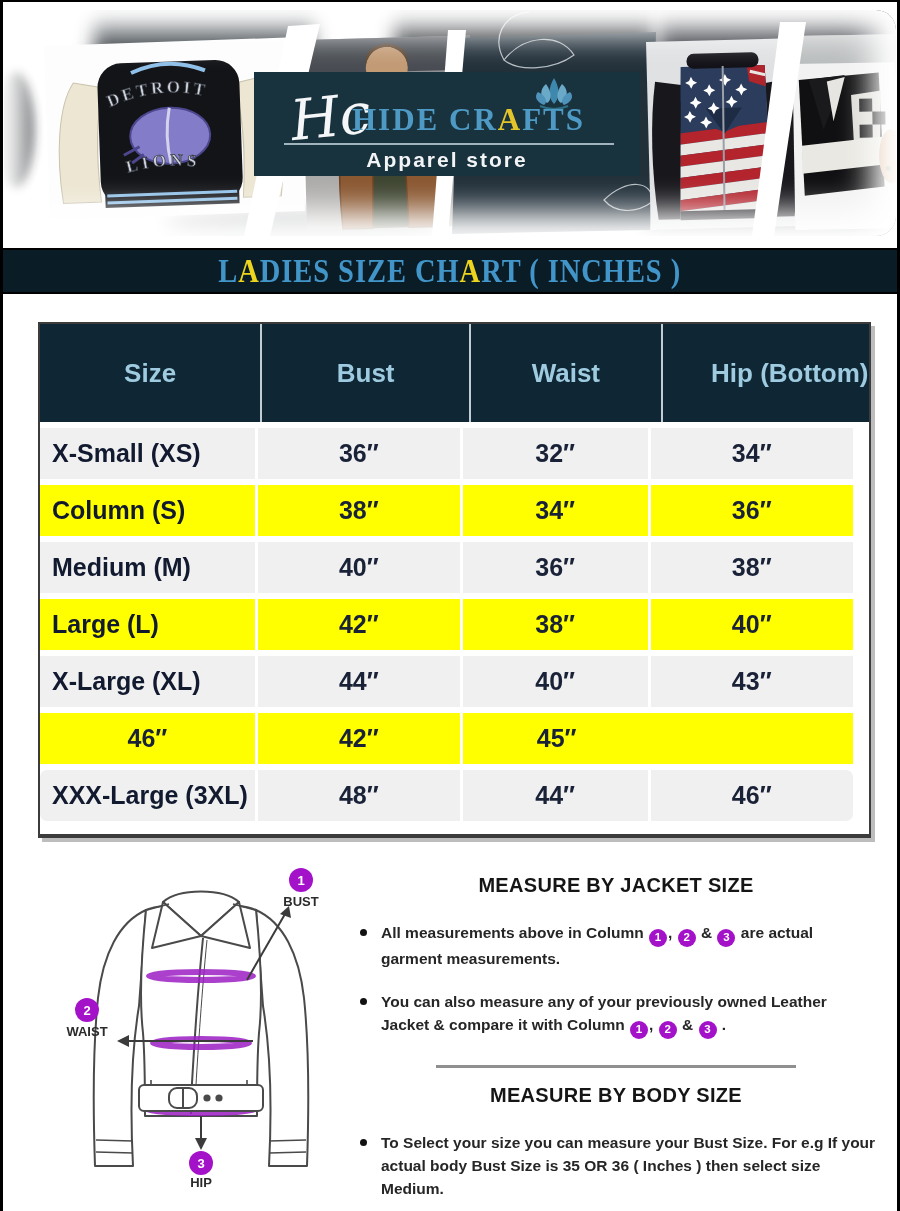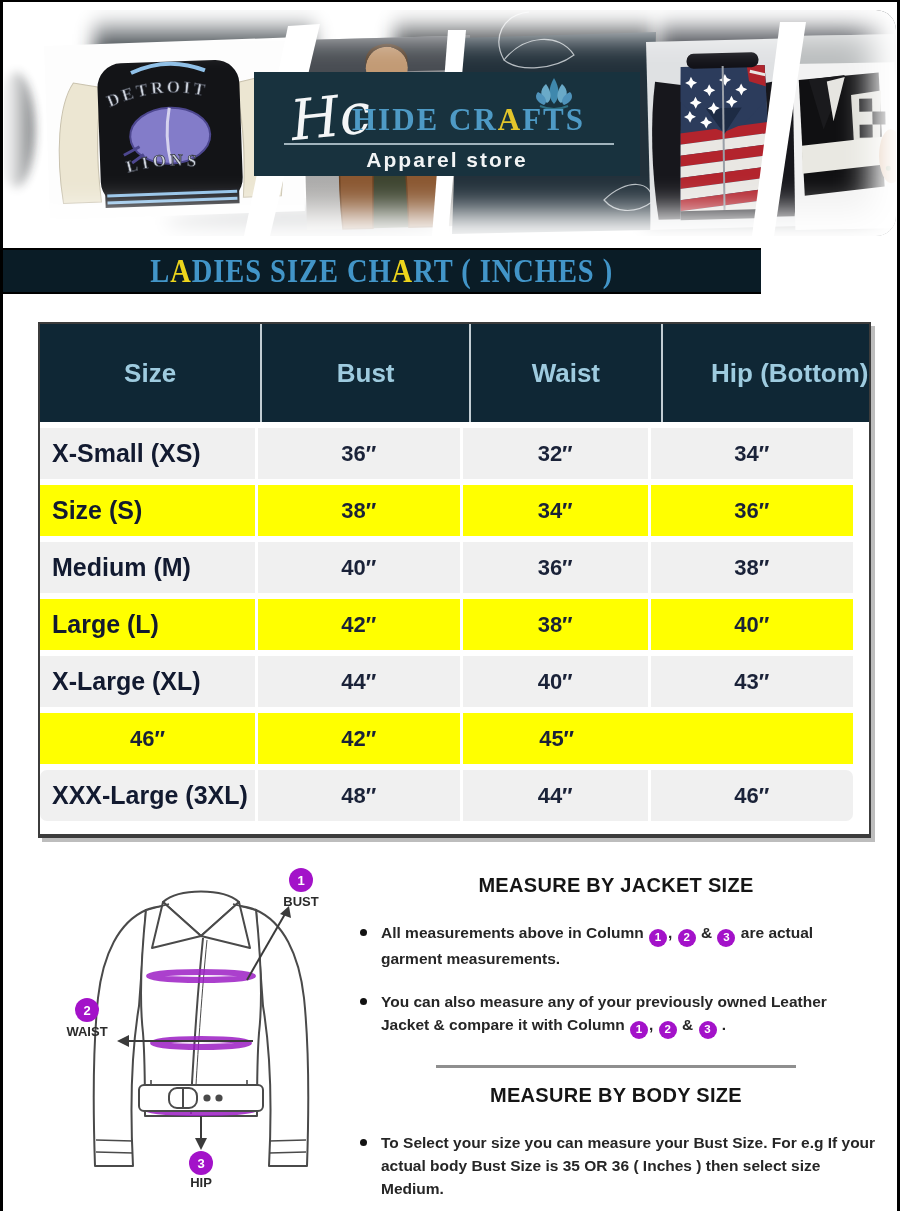--- a/index.html
+++ b/index.html
@@ -6,21 +6,21 @@
   .page{position:relative;width:900px;height:1211px;background:#fff;box-sizing:border-box;
         border-left:3px solid #000;border-right:3px solid #000;border-top:2px solid #000;
         font-family:"Liberation Sans",sans-serif;overflow:hidden;}
 
   
   .banner{position:absolute;top:8px;left:1px;width:892px;height:226px;border-radius:20px;overflow:hidden;}
   .banner svg{display:block;}
   .vignette{position:absolute;inset:0;border-radius:20px;box-shadow:inset 0 0 32px 24px #fff;pointer-events:none;}
 
   
-  .title-bar{position:absolute;top:246px;left:0;width:758px;height:42px;background:#0a1c26;
+  .title-bar{position:absolute;top:246px;left:0;width:894px;height:42px;background:#0a1c26;
              border-top:2px solid #000;border-bottom:2px solid #000;
              display:flex;align-items:center;justify-content:center;}
   .title-text{font-family:"Liberation Serif",serif;font-weight:700;font-size:30px;letter-spacing:1px;
               color:#4295c8;transform:scaleY(1.12) scaleX(.95);white-space:pre;}
   .title-text .accent{color:#ecd51c;}
 
   
   .size-table{position:absolute;top:320px;left:35px;width:833px;box-sizing:border-box;
               border:2px solid #3c3c3c;border-bottom-width:4px;background:#fef9c3;
               box-shadow:4px 4px 0 #bdbdbd;}
@@ -29,21 +29,21 @@
       border-right:2px solid #c2cdd3;box-sizing:border-box;}
   .th:last-child{border-right:none;padding-left:48px;}
   .tbody{padding:6px 16px 2px 0;background:#fff;}
   .row{display:grid;grid-template-columns:26.8% 25.2% 23.1% 24.9%;height:51px;margin-bottom:6px;}
   .row:last-child{margin-bottom:11px;border-radius:7px;}
   .row.gray{background:#f0f0f0;}
   .row.yellow{background:#ffff00;}
   .cell{display:flex;align-items:center;border-right:3px solid #fff;box-sizing:border-box;color:#121a30;}
   .cell:last-child{border-right:none;}
   .cell-size{padding-left:12px;font-size:25px;font-weight:700;}
-  .cell-num{justify-content:center;font-size:22px;font-weight:700;color:#1a2238;}
+  .cell-num{justify-content:center;font-size:25px;font-weight:700;color:#1a2238;}
 
   
   .measure{position:absolute;top:852px;left:0;width:894px;height:355px;}
   .diagram{position:absolute;left:48px;top:4px;width:300px;height:332px;}
   .notes{position:absolute;left:352px;top:20px;width:522px;}
   .notes h3{margin:0 0 24px 0;text-align:center;font-size:20px;font-weight:700;color:#151515;letter-spacing:.3px;}
   .note{position:relative;padding-left:26px;font-size:15.5px;font-weight:700;color:#262626;line-height:1.5;
         margin-bottom:16px;margin-top:20px;}
   .dot{position:absolute;left:5px;top:8px;width:7px;height:7px;border-radius:50%;background:#111;}
   .badge{display:inline-flex;width:18px;height:18px;border-radius:50%;background:#a312c9;color:#fff;
@@ -232,21 +232,21 @@
       <div class="th">Hip (Bottom)</div>
     </div>
     <div class="tbody">
       <div class="row gray">
         <div class="cell cell-size">X-Small (XS)</div>
         <div class="cell cell-num">36″</div>
         <div class="cell cell-num">32″</div>
         <div class="cell cell-num">34″</div>
       </div>
       <div class="row yellow">
-        <div class="cell cell-size">Size (S)</div>
+        <div class="cell cell-size">Column (S)</div>
         <div class="cell cell-num">38″</div>
         <div class="cell cell-num">34″</div>
         <div class="cell cell-num">36″</div>
       </div>
       <div class="row gray">
         <div class="cell cell-size">Medium (M)</div>
         <div class="cell cell-num">40″</div>
         <div class="cell cell-num">36″</div>
         <div class="cell cell-num">38″</div>
       </div>

